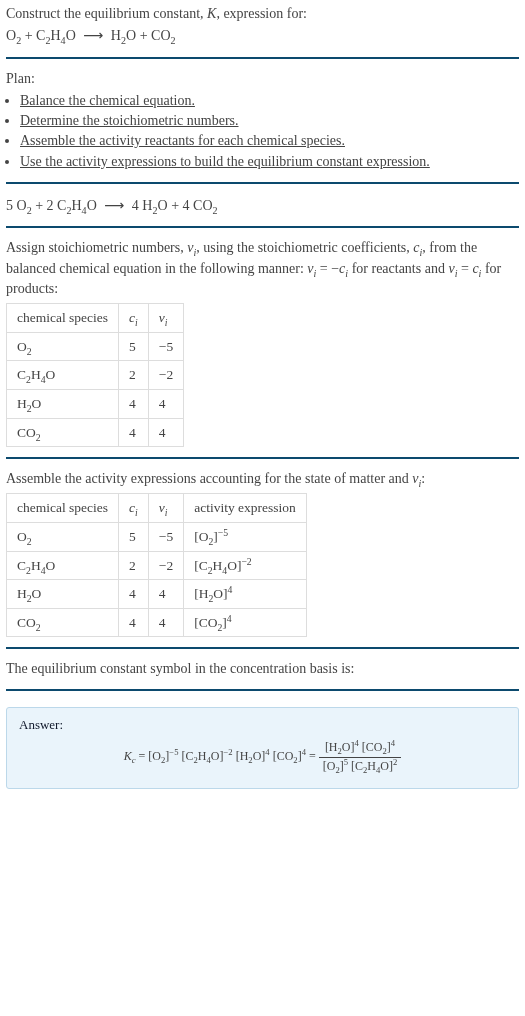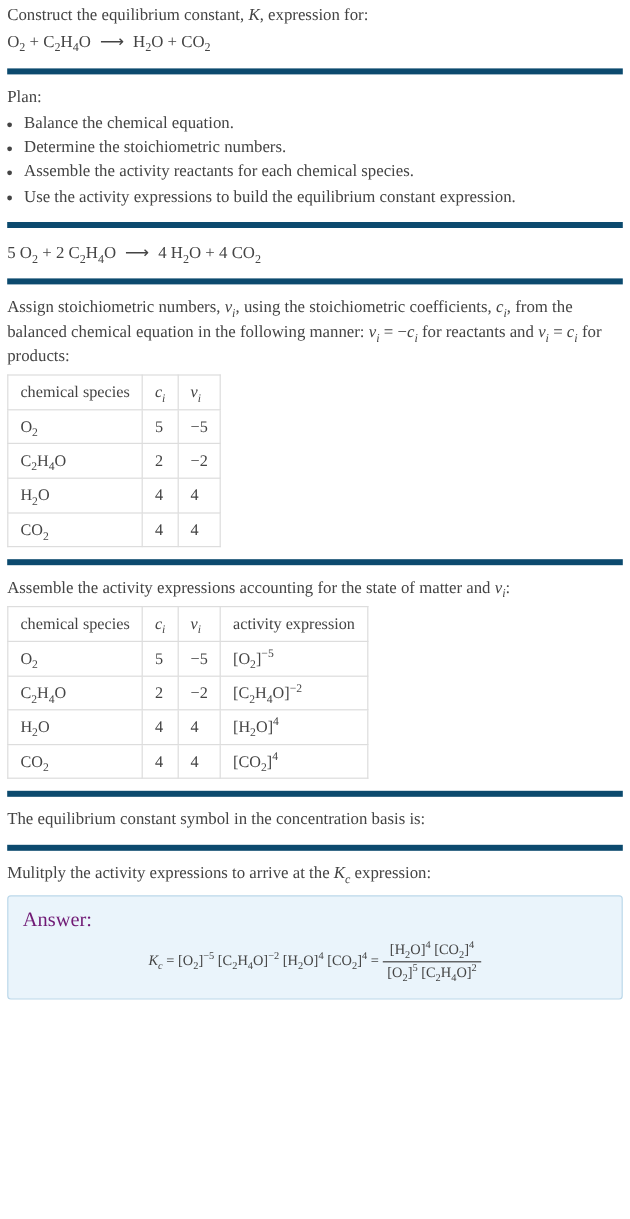--- a/index.html
+++ b/index.html
@@ -7,21 +7,21 @@
     padding: 4px 6px;
     font-family: Georgia, 'Times New Roman', serif;
     font-size: 14px;
     color: #444;
     line-height: 1.45;
     width: 525px;
     box-sizing: border-box;
     background: #fff;
   }
   .section {
-    border-top: 5px solid #0c4a6e;
+    border-top: 2px solid #0c4a6e;
     padding-top: 10px;
     margin-top: 10px;
   }
   .section.first { border-top: none; padding-top: 0; margin-top: 0; }
   .eqline { margin: 2px 0 6px 0; }
   .arrow { padding: 0 4px; }
   table.data {
     border-collapse: collapse;
     margin: 4px 0 6px 0;
     font-size: 13.5px;
@@ -36,30 +36,30 @@
   }
   table.data th { background: #fff; color:#444; }
   sub, sup { font-size: 0.72em; line-height: 0; }
   .answerbox {
     background: #eaf4fb;
     border: 1px solid #bcd8ea;
     border-radius: 3px;
     padding: 8px 12px 14px 12px;
     margin-top: 6px;
   }
-  .answerlabel { color: #701a75; font-size: 17px; }
+  .answerlabel { color: #0f172a; font-size: 13px; }
   .kcexpr { text-align: center; margin-top: 6px; font-size: 12px; }
   .frac {
     display: inline-block;
     vertical-align: middle;
     line-height: 1.15;
   }
   .frac .num { display:block; padding: 0 4px 2px 4px; }
   .frac .den { display:block; border-top: 1px solid #444; padding: 2px 4px 0 4px; }
-  .planlist { margin: 2px 0 0 0; padding-left: 14px; }
+  .planlist { margin: 2px 0 0 0; padding-left: 14px; text-decoration: underline; }
   .planlist li { list-style: disc; margin: 0; padding:0; }
   .ital { font-style: italic; }
 </style>
 </head>
 <body>
 
 <div class="section first">
   <div>
     <span>Construct the equilibrium constant, </span><span class="ital">K</span><span>, expression for:</span>
   </div>
@@ -161,22 +161,19 @@
     </tr>
   </tbody>
     </table>
 </div>
 
 <div class="section">
   <div>The equilibrium constant symbol in the concentration basis is:</div>
 </div>
 
 <div class="section">
-  <div>
-    <span>Mulitply the activity expressions to arrive at the </span><span class="ital">K</span><sub class="ital">c</sub><span> expression:</span>
-  </div>
   <div class="answerbox">
     <div class="answerlabel">Answer:</div>
     <div class="kcexpr">
       <span class="ital">K</span><sub class="ital">c</sub><span> = </span><span>[O</span><sub>2</sub><span>]</span><sup>−5</sup>&nbsp;<span>[C</span><sub>2</sub><span>H</span><sub>4</sub><span>O]</span><sup>−2</sup>&nbsp;<span>[H</span><sub>2</sub><span>O]</span><sup>4</sup>&nbsp;<span>[CO</span><sub>2</sub><span>]</span><sup>4</sup><span> = </span><span class="frac"><span class="num"><span>[H</span><sub>2</sub><span>O]</span><sup>4</sup>&nbsp;<span>[CO</span><sub>2</sub><span>]</span><sup>4</sup></span><span class="den"><span>[O</span><sub>2</sub><span>]</span><sup>5</sup>&nbsp;<span>[C</span><sub>2</sub><span>H</span><sub>4</sub><span>O]</span><sup>2</sup></span></span>
     </div>
   </div>
 </div>
 
 </body></html>

